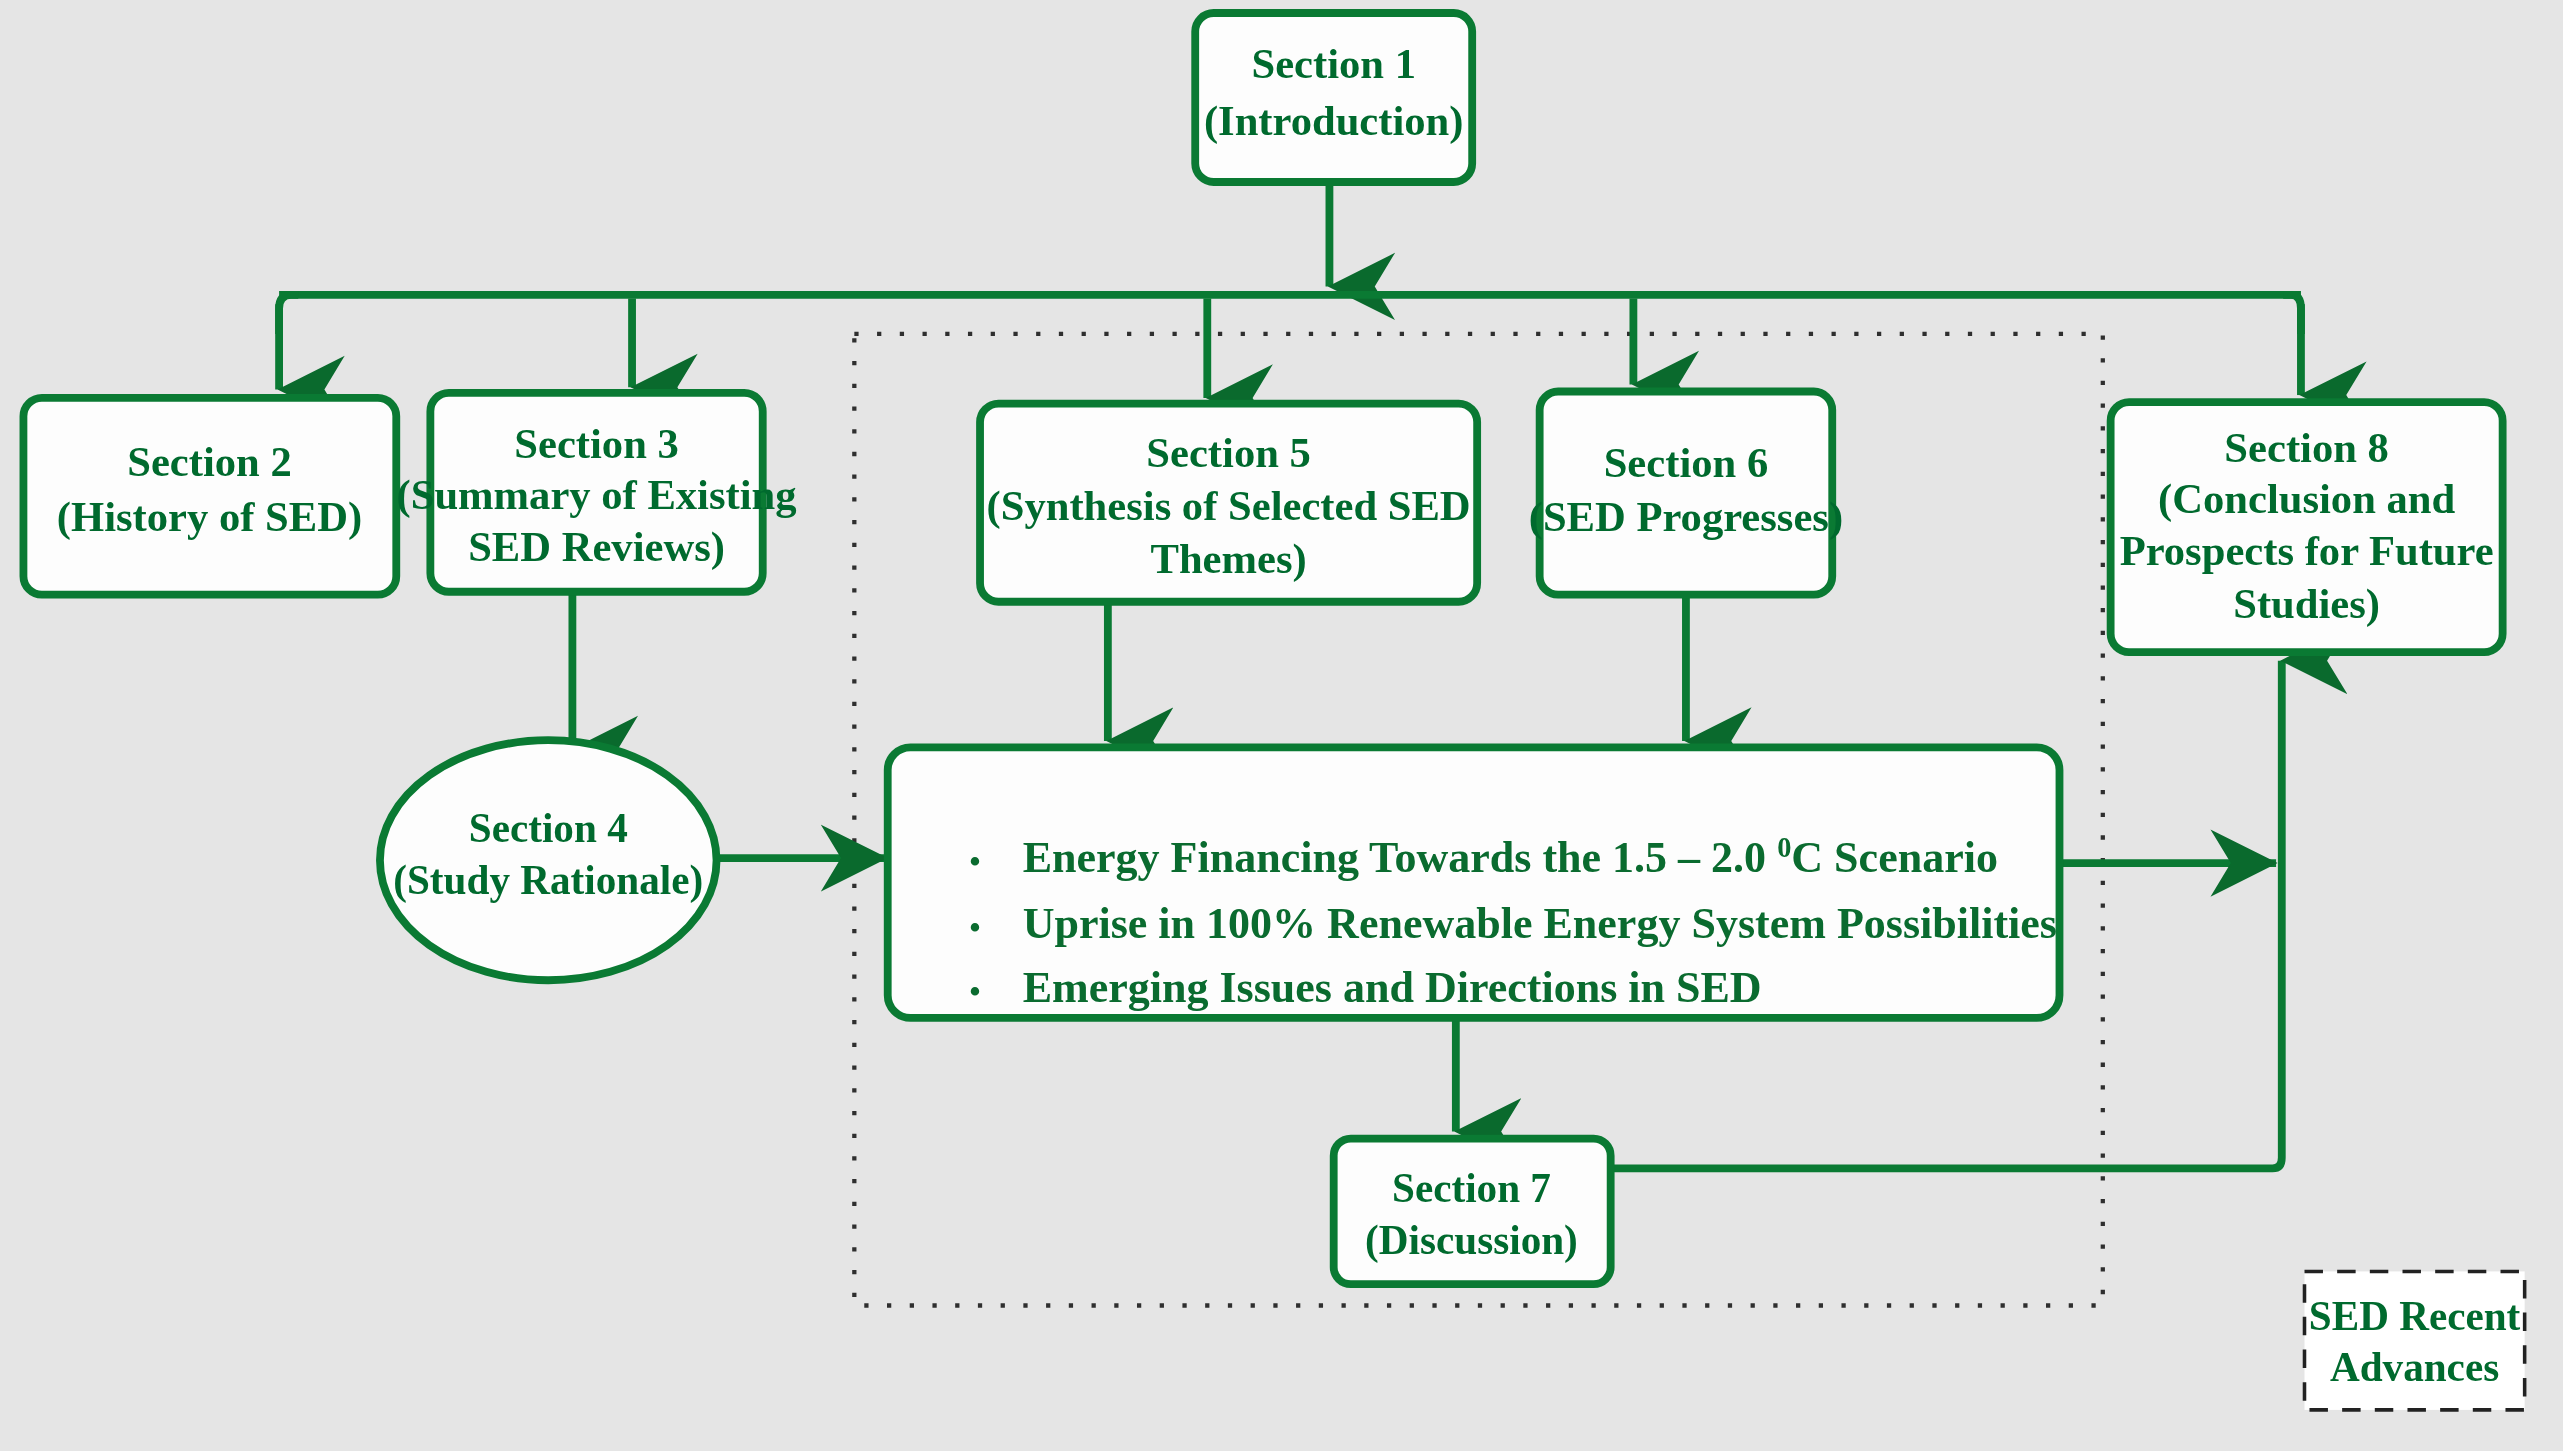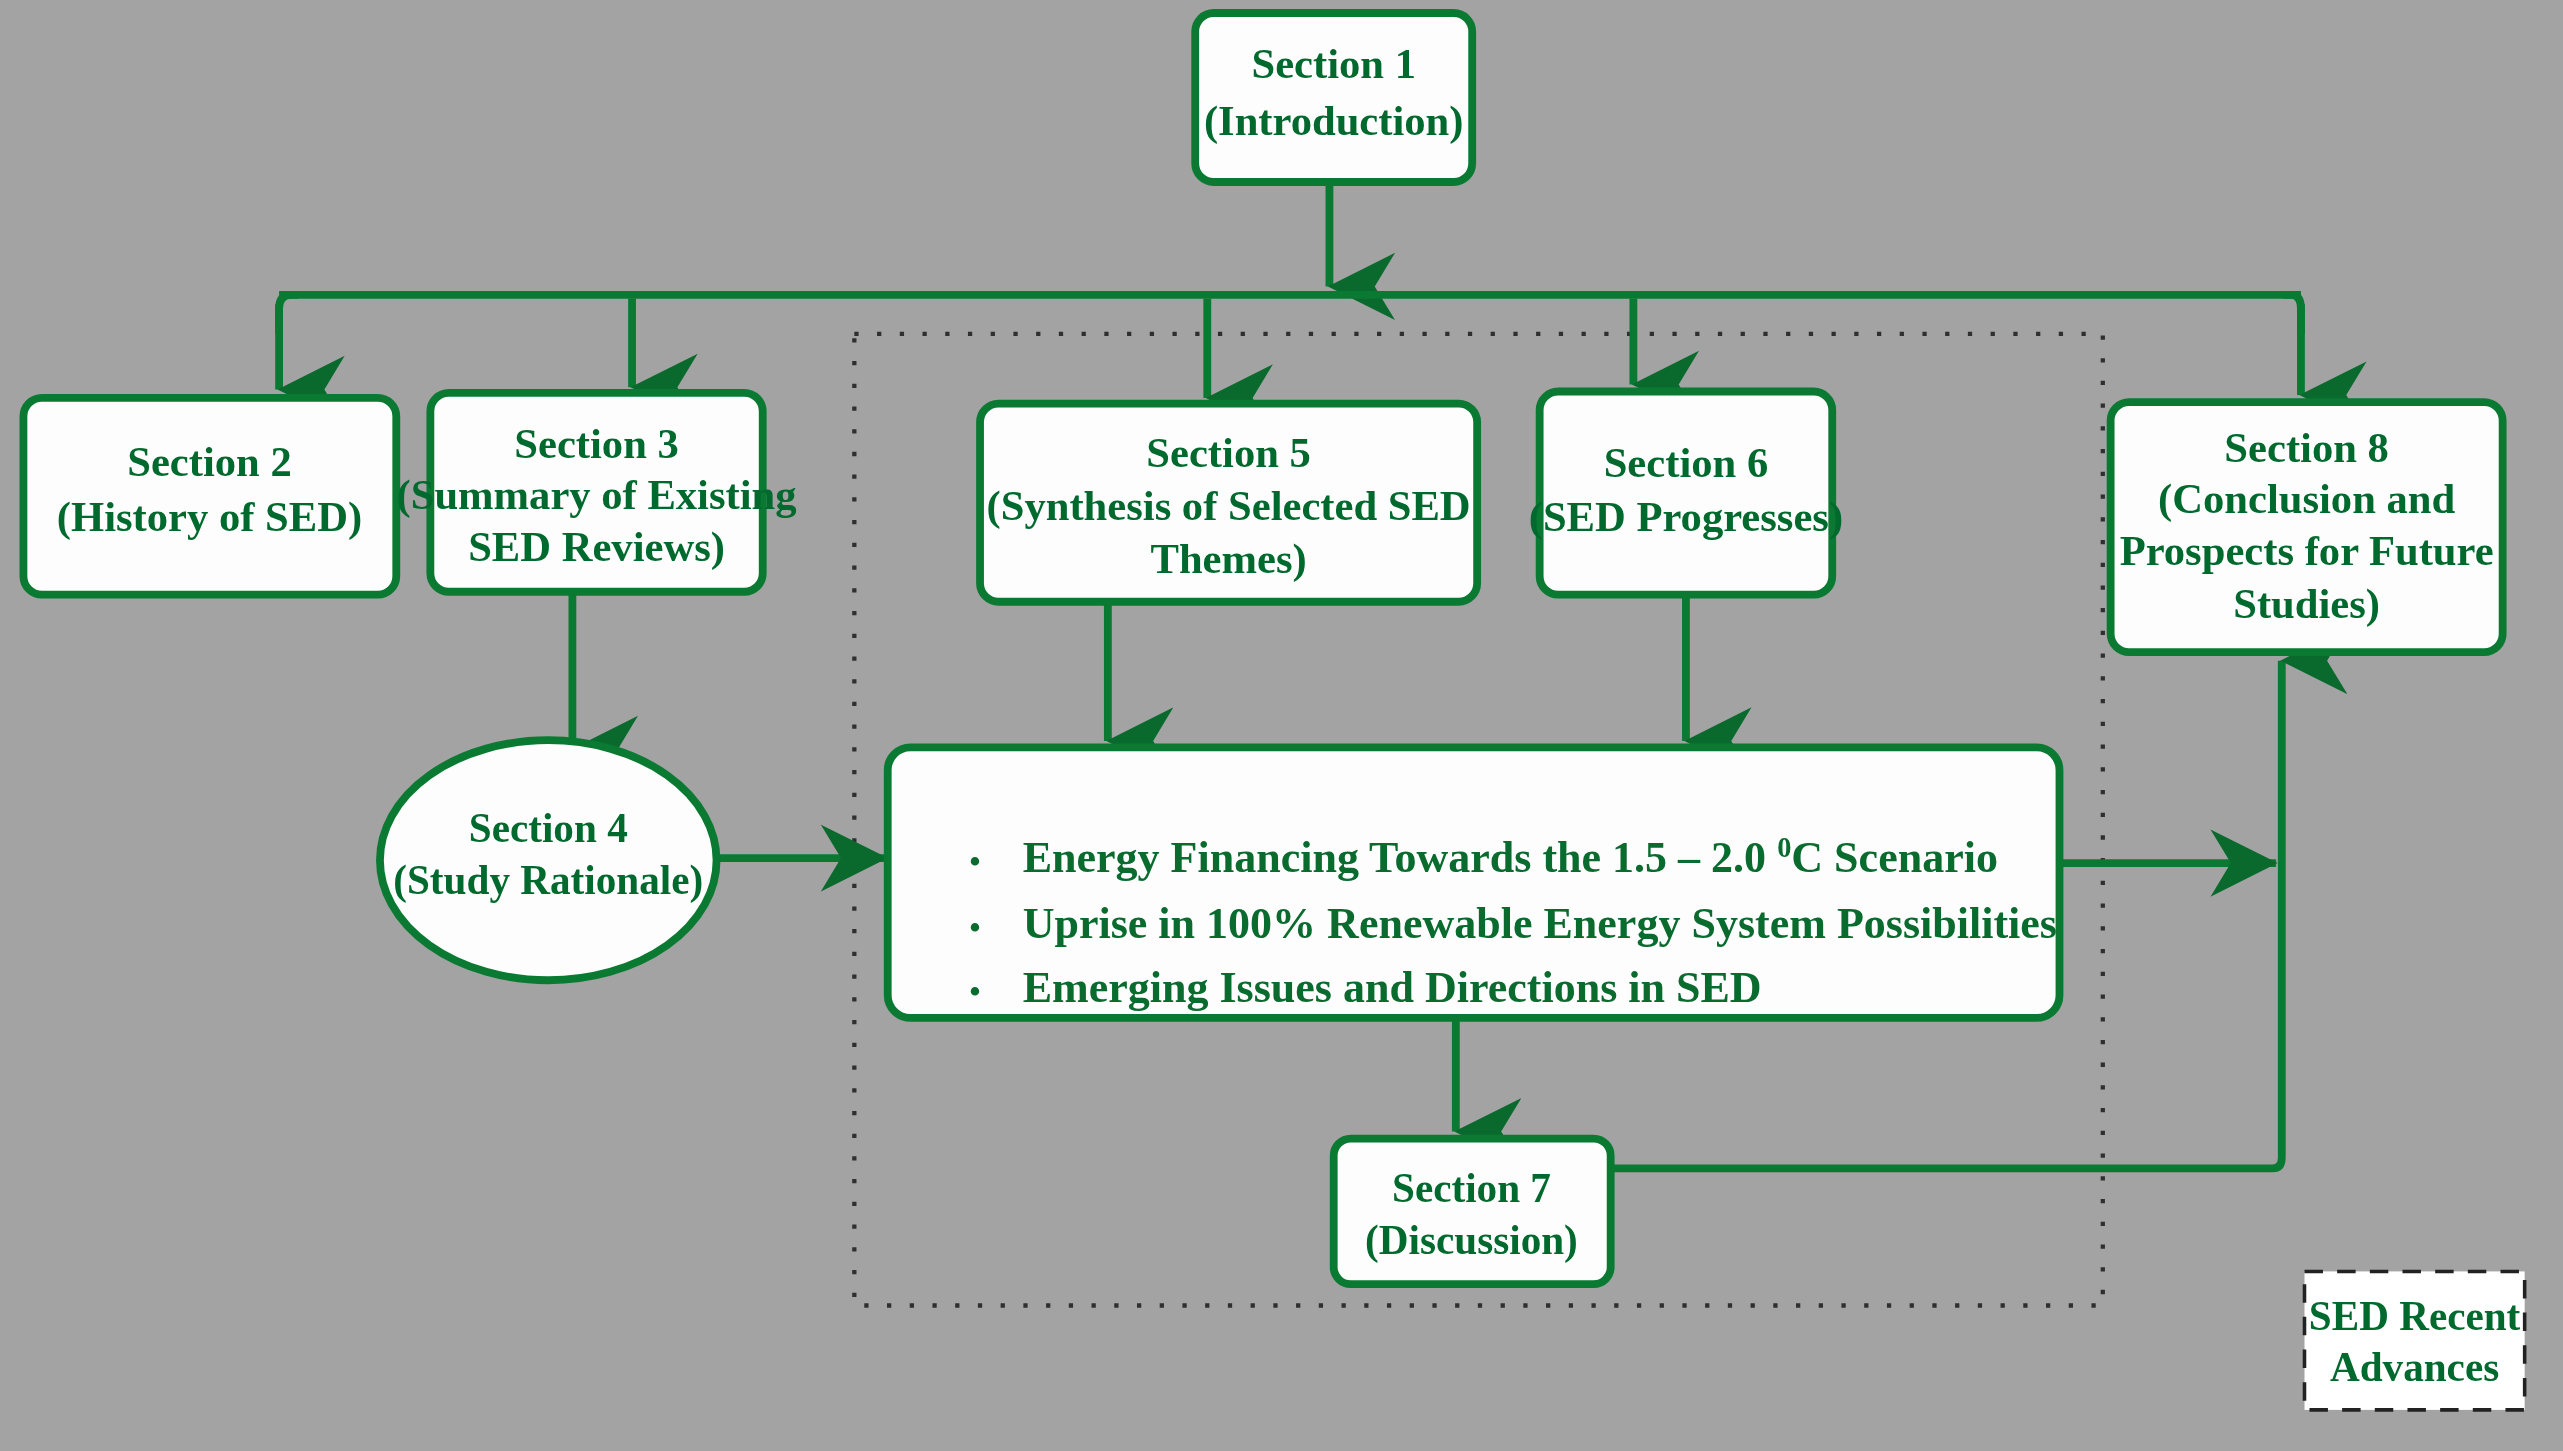--- a/index.html
+++ b/index.html
@@ -4,21 +4,21 @@
 <style>
   html, body {
     margin: 0;
     padding: 0;
     background: #ffffff;
   }
   #root {
     position: relative;
     width: 2563px;
     height: 1452px;
-    background: #a3a3a3;
+    background: #e5e5e5;
     font-family: "Liberation Serif", "DejaVu Serif", serif;
     overflow: hidden;
   }
   svg.canvas {
     position: absolute;
     top: 0; left: 0;
     width: 2563px;
     height: 1452px;
   }
   .node-text {

